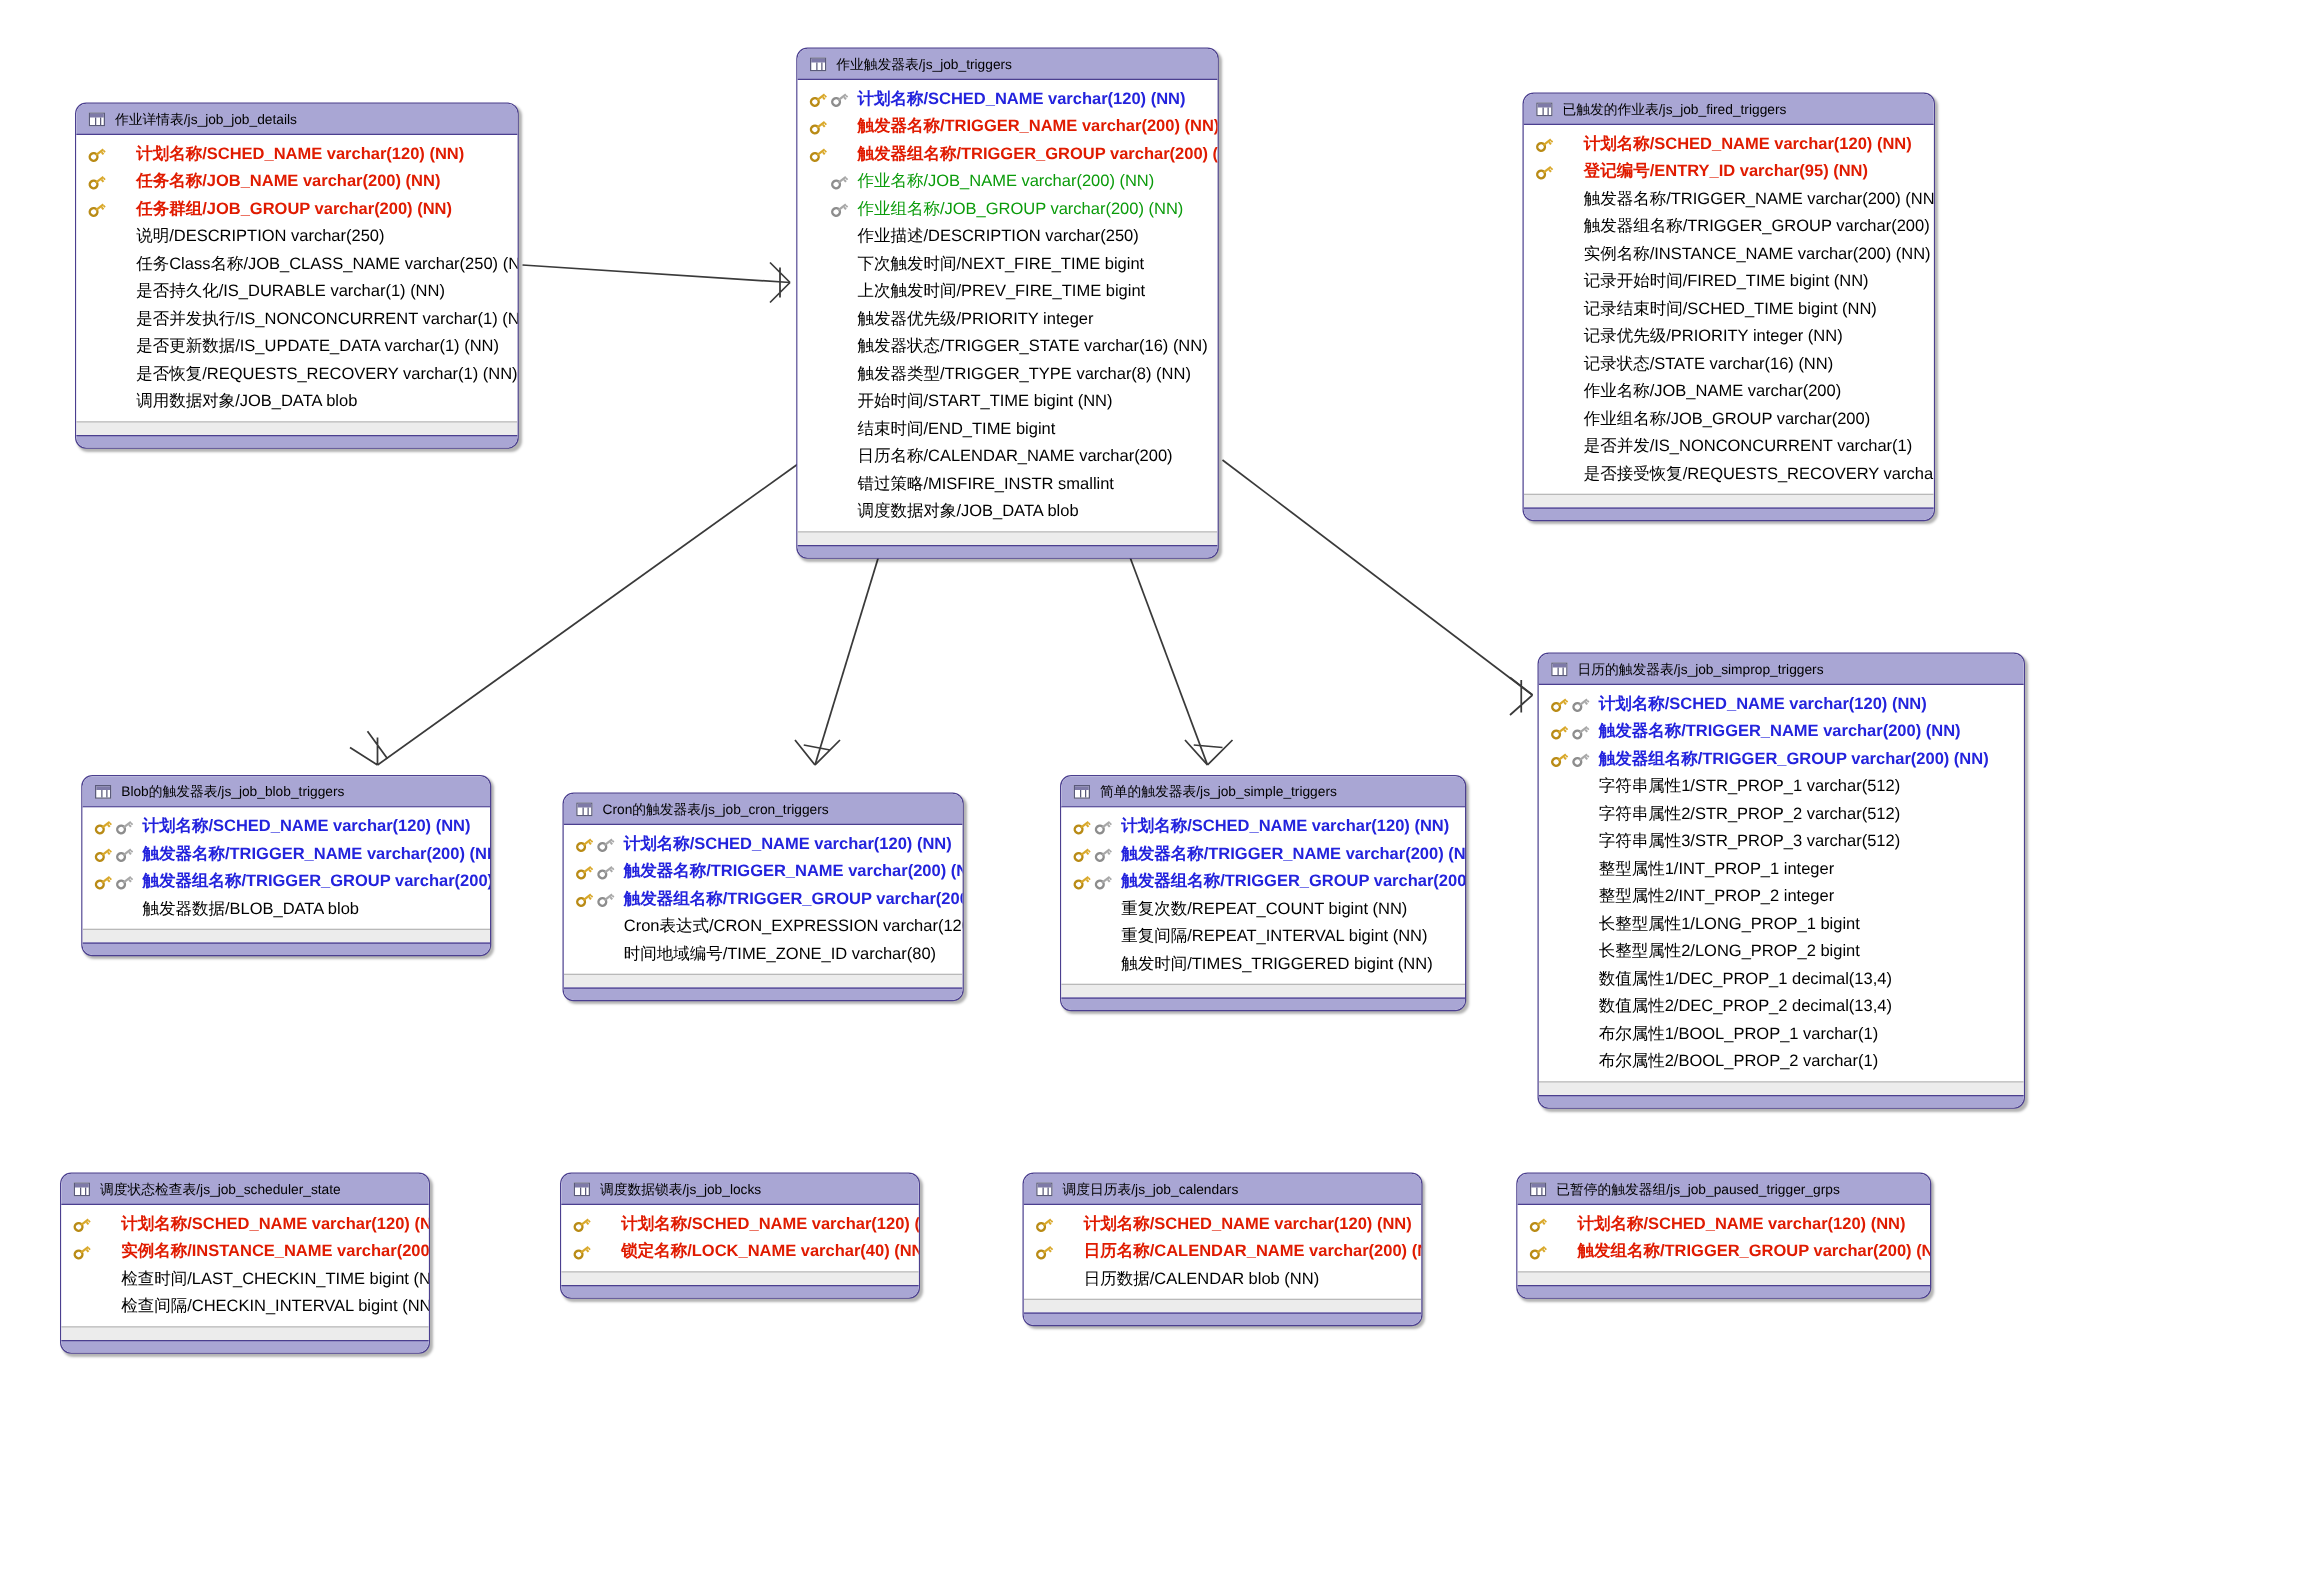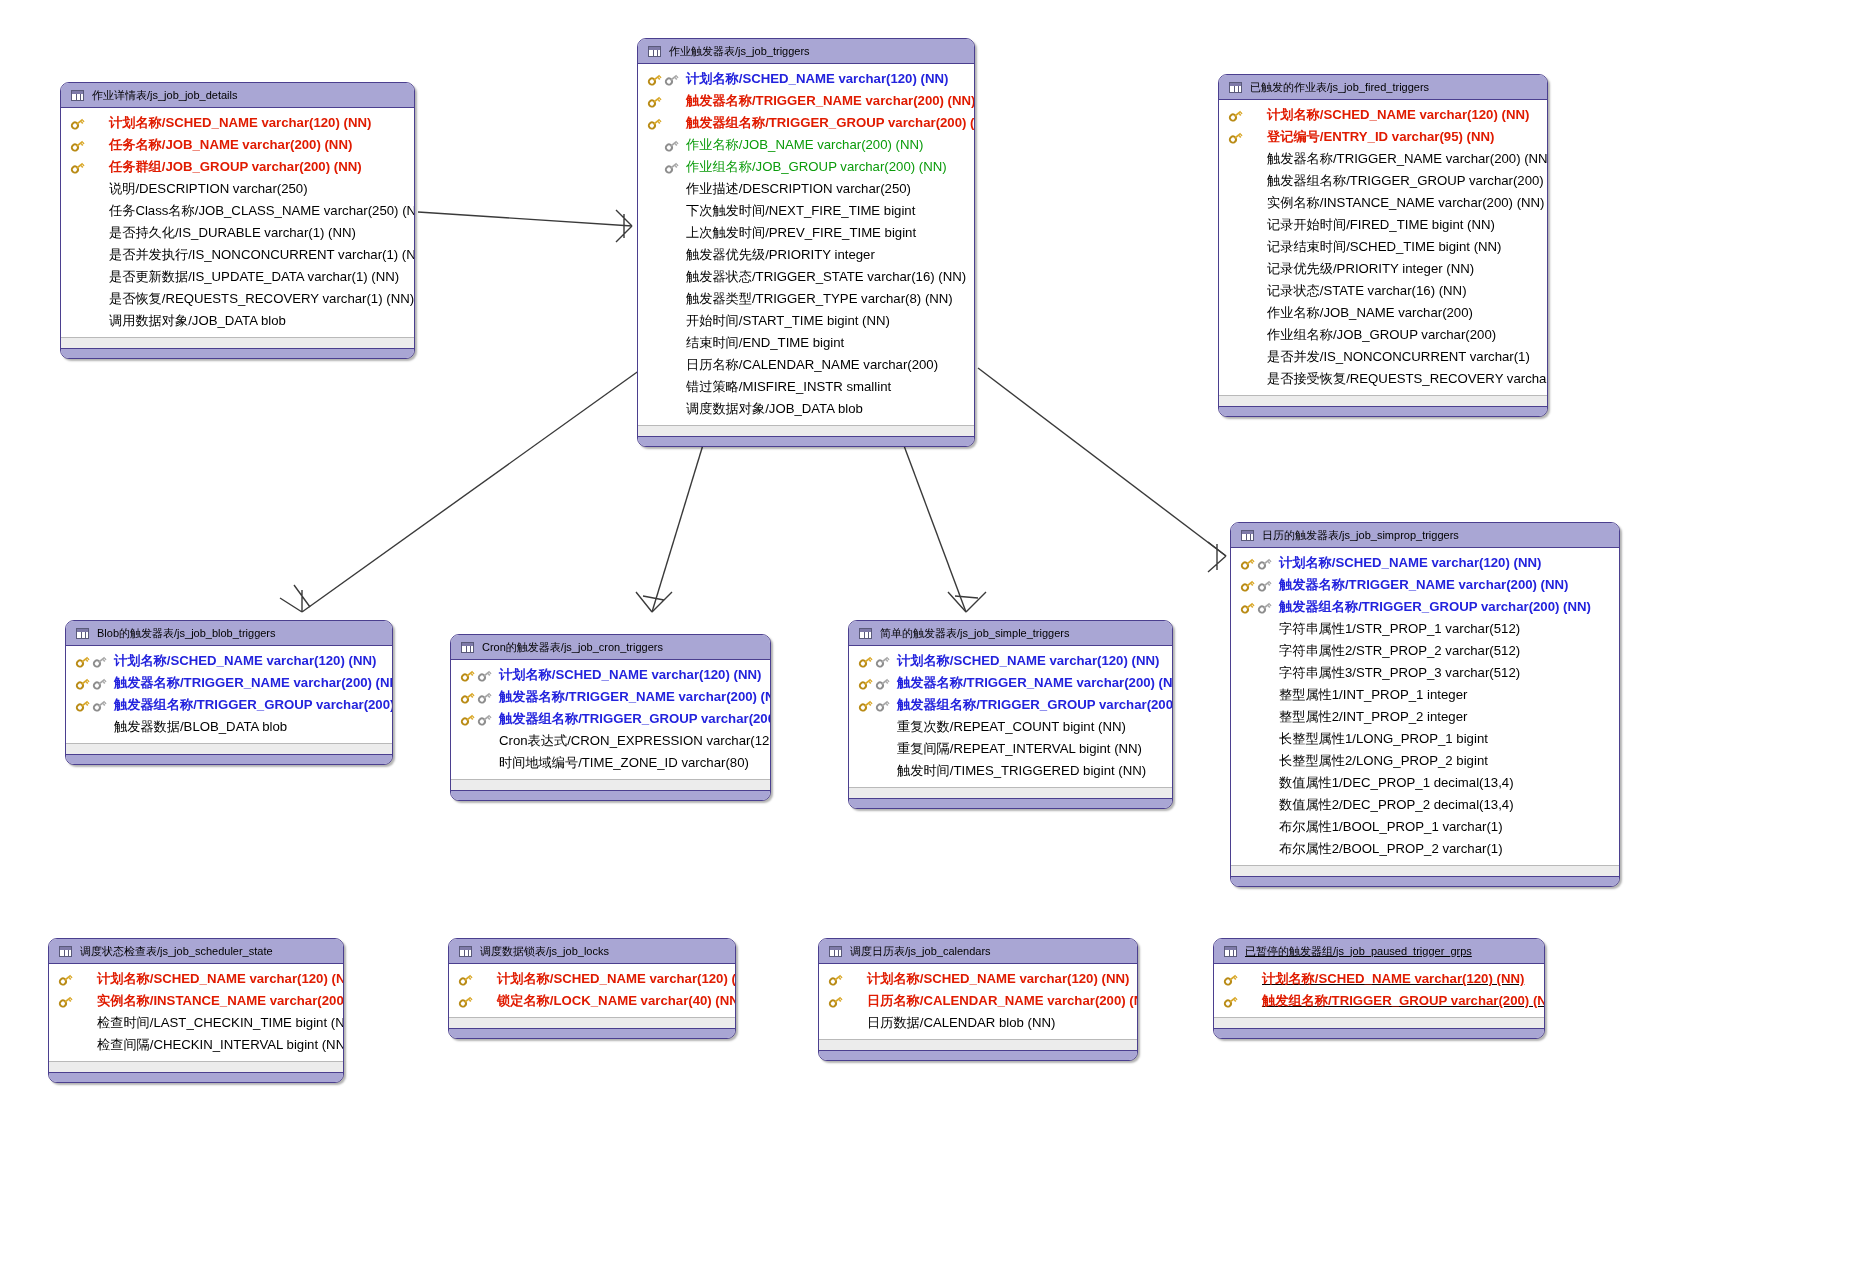--- a/index.html
+++ b/index.html
@@ -1015,21 +1015,21 @@
         </div>
         <div class="attr">
           <span class="keyslot"></span>
           <span class="keyslot w2"></span>
           <span class="attr-text c-plain">日历数据/CALENDAR blob (NN)</span>
         </div>
       </div>
       <div class="ent-footer-gray"></div>
       <div class="ent-footer-purple"></div>
     </div>
-    <div class="entity" style="left: 1213px; top: 938px; width: 332px; text-decoration: underline;">
+    <div class="entity" style="left: 1213px; top: 938px; width: 332px;">
       <div class="ent-header">
         <span class="tbl-icon"></span>
         <span class="ent-title">已暂停的触发器组/js_job_paused_trigger_grps</span>
       </div>
       <div class="ent-body">
         <div class="attr">
           <span class="keyslot">
             <svg viewBox="0 0 16 14" width="15" height="13" xmlns="http://www.w3.org/2000/svg">
               <g transform="rotate(-38 8 7)">
                 <circle cx="4.4" cy="7" r="3.3" fill="none" stroke="#b98b16" stroke-width="2.1"></circle>

